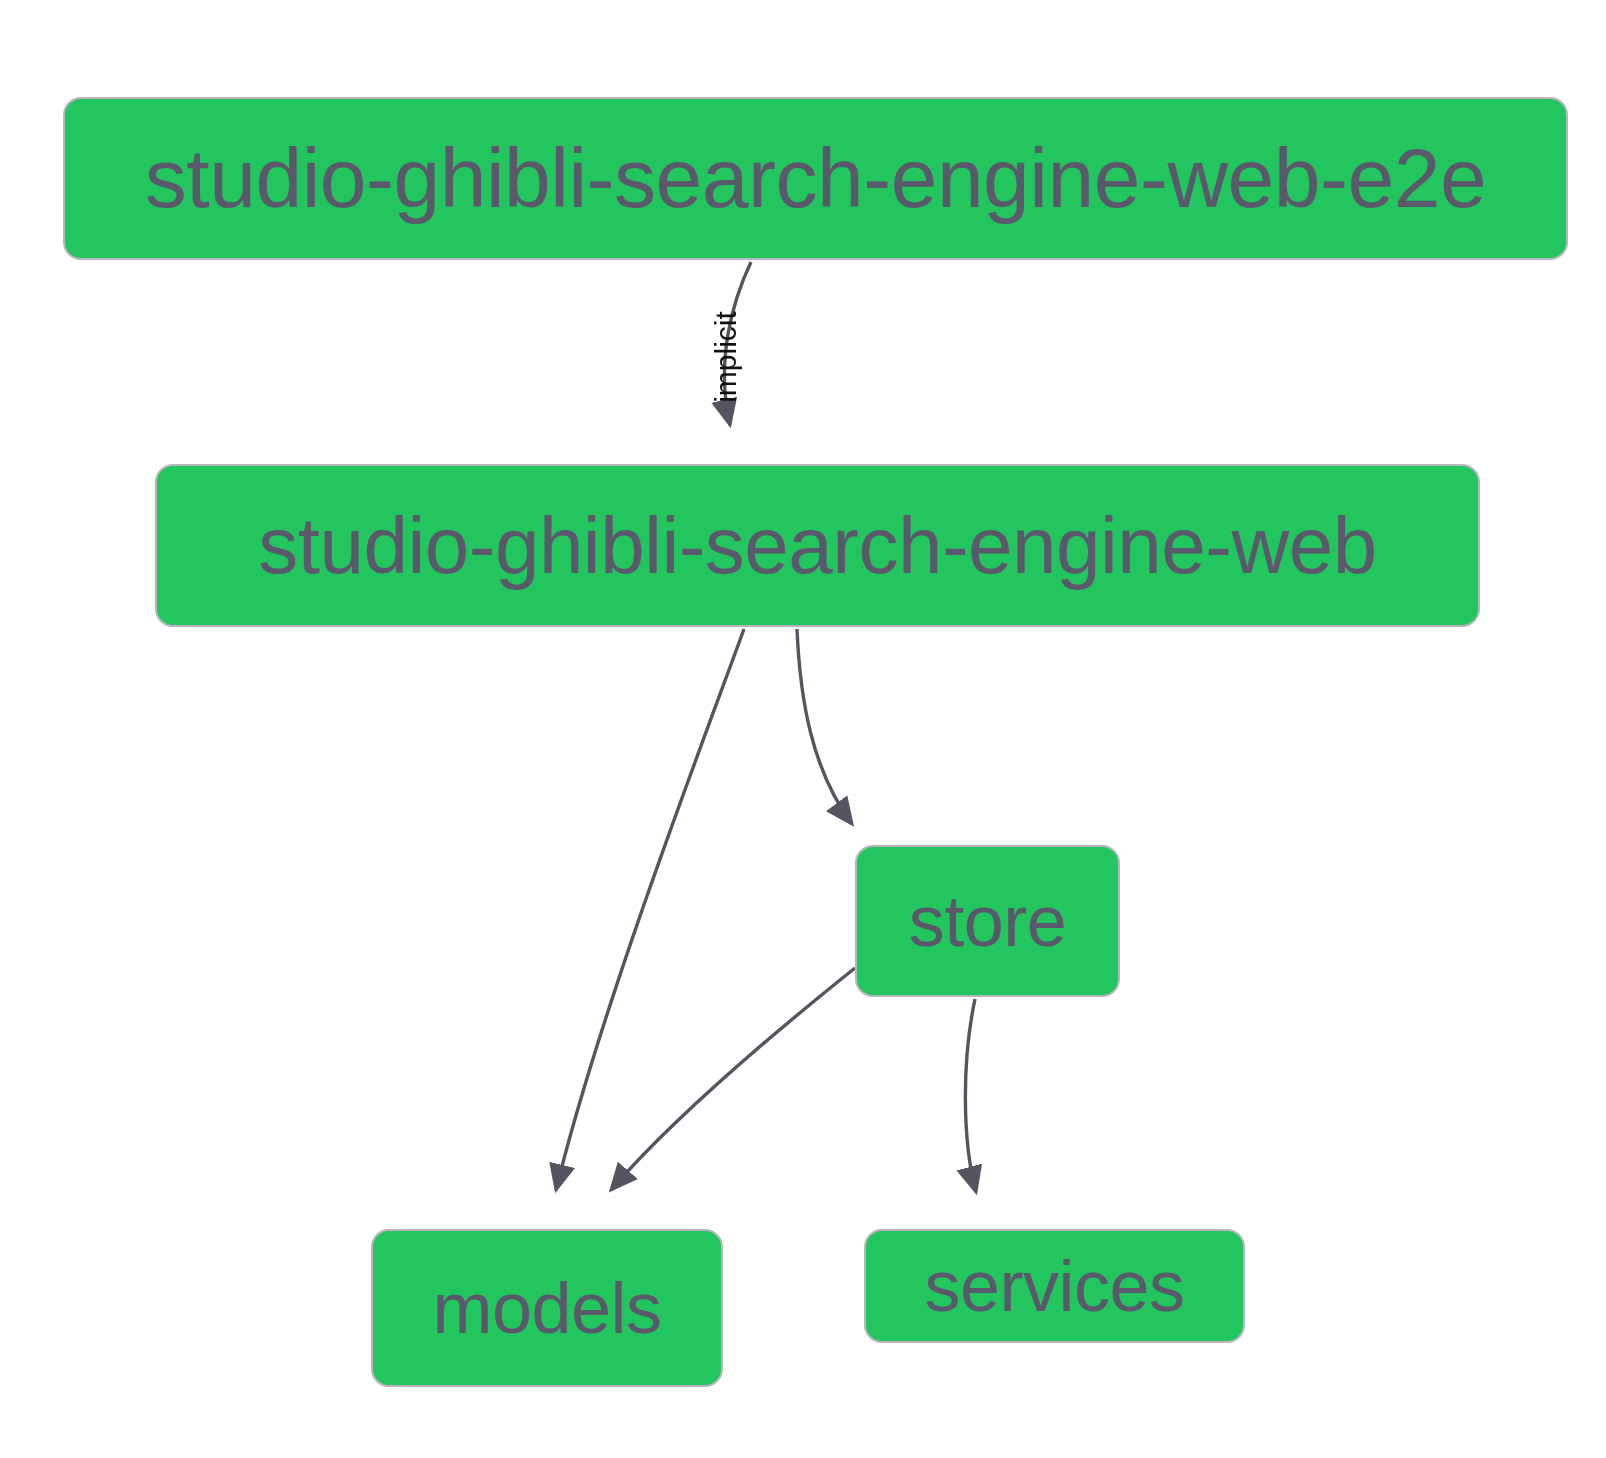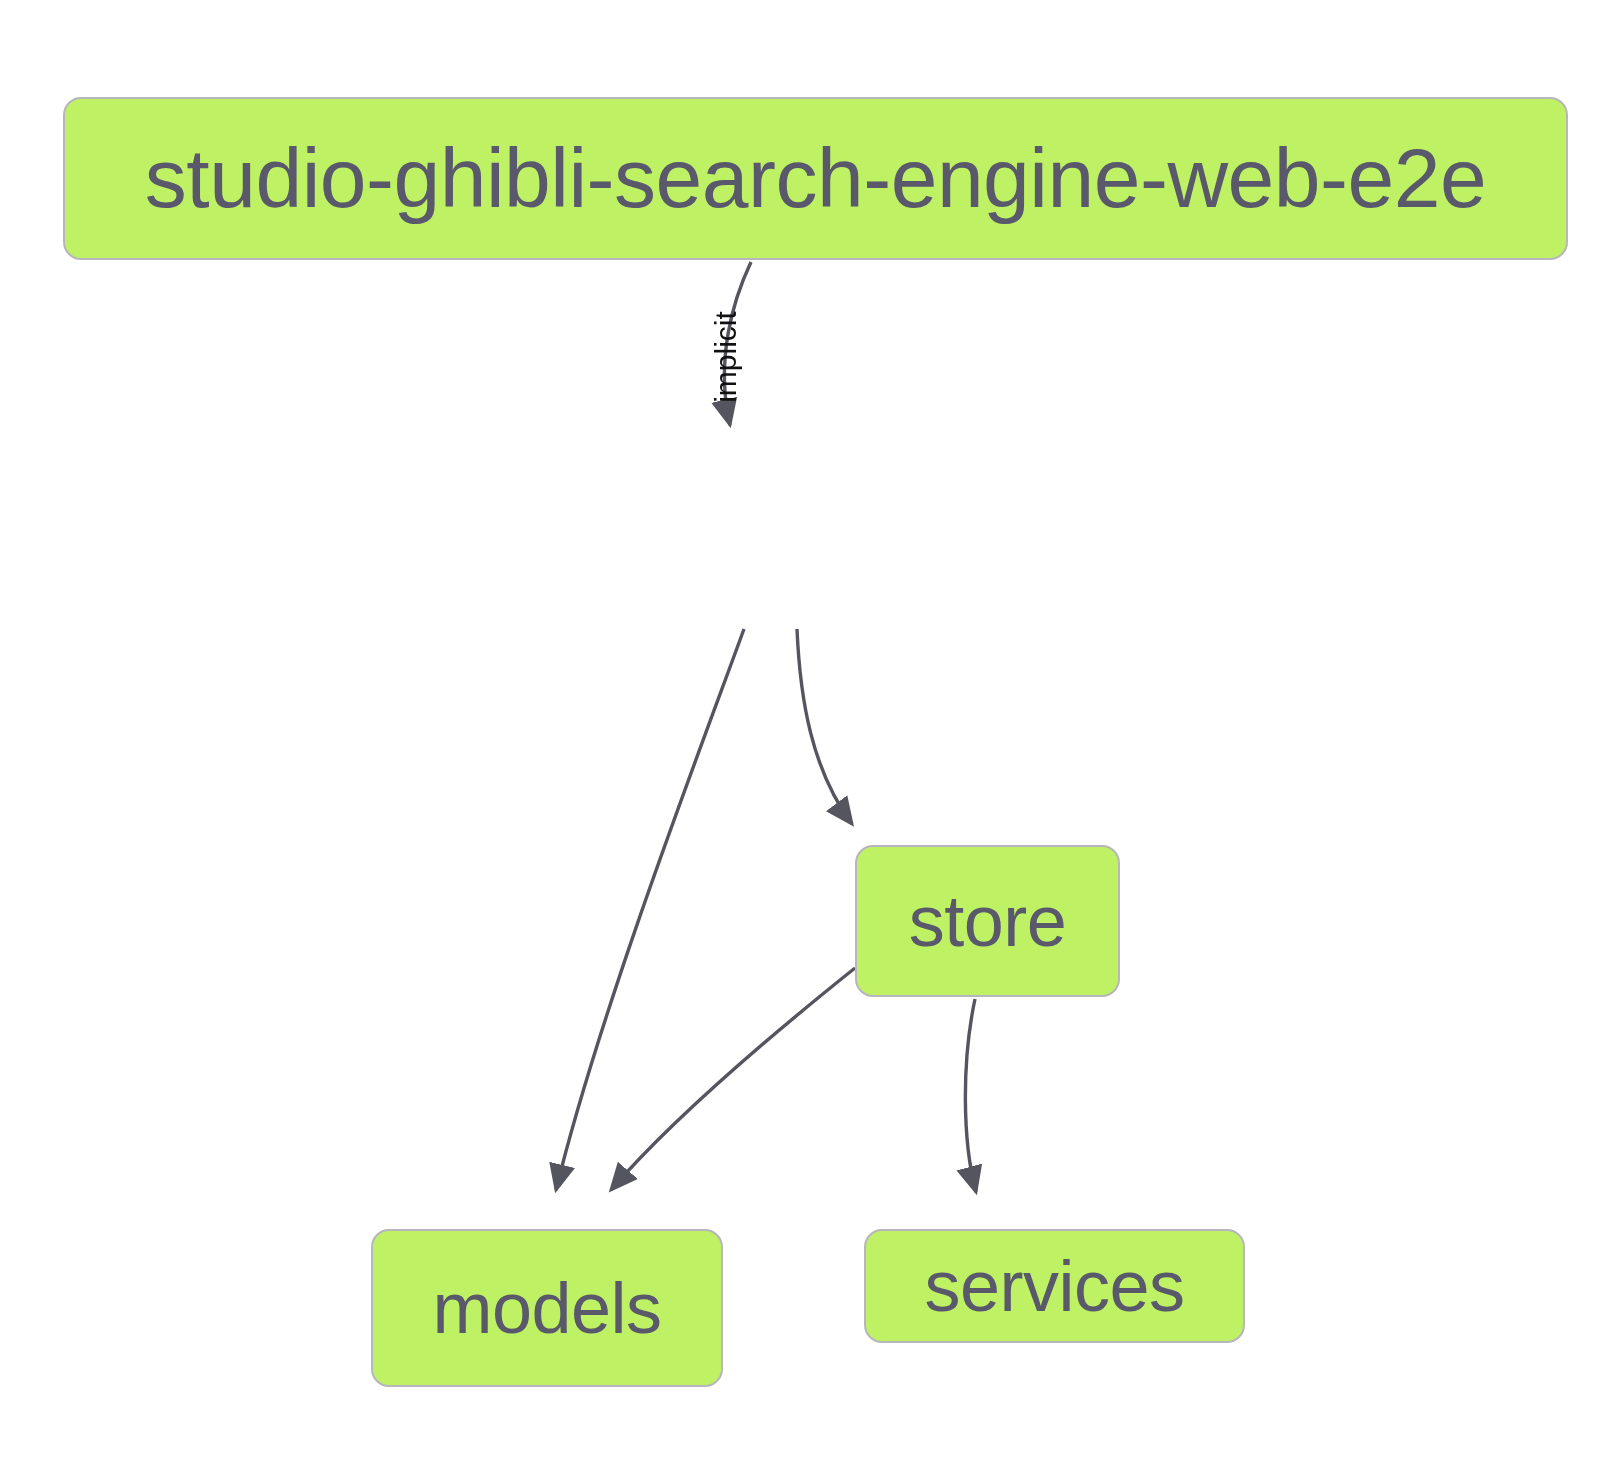--- a/index.html
+++ b/index.html
@@ -22,21 +22,21 @@
   #edge-layer {
     position: absolute;
     left: 0;
     top: 0;
     width: 1606px;
     height: 1458px;
   }
   .node-box {
     position: absolute;
     box-sizing: border-box;
-    background: #bef264;
+    background: #22c55e;
     border: 2px solid #b6b6bc;
     border-radius: 18px;
     display: flex;
     align-items: center;
     justify-content: center;
   }
   .node-label {
     color: #59596b;
     font-family: "Liberation Sans", sans-serif;
     font-weight: 400;
@@ -76,20 +76,23 @@
 
     <path d="M 855 968 C 790 1020 680 1110 611 1190" fill="none" stroke="#555560" stroke-width="3.4" marker-end="url(#arrowhead)"></path>
 
     <path d="M 975 999 C 962 1060 962 1140 976 1192" fill="none" stroke="#555560" stroke-width="3.4" marker-end="url(#arrowhead)"></path>
   </svg>
 
   <div class="node-box node-xl" style="left:63px; top:97px; width:1505px; height:163px;">
     <span class="node-label">studio-ghibli-search-engine-web-e2e</span>
   </div>
 
+  <div class="node-box node-lg" style="left:155px; top:464px; width:1325px; height:163px;">
+    <span class="node-label">studio-ghibli-search-engine-web</span>
+  </div>
 
   <div class="node-box node-md" style="left:371px; top:1229px; width:352px; height:158px;">
     <span class="node-label">models</span>
   </div>
 
   <div class="node-box node-md" style="left:855px; top:845px; width:265px; height:152px;">
     <span class="node-label">store</span>
   </div>
 
   <div class="node-box node-md" style="left:864px; top:1229px; width:381px; height:114px;">

